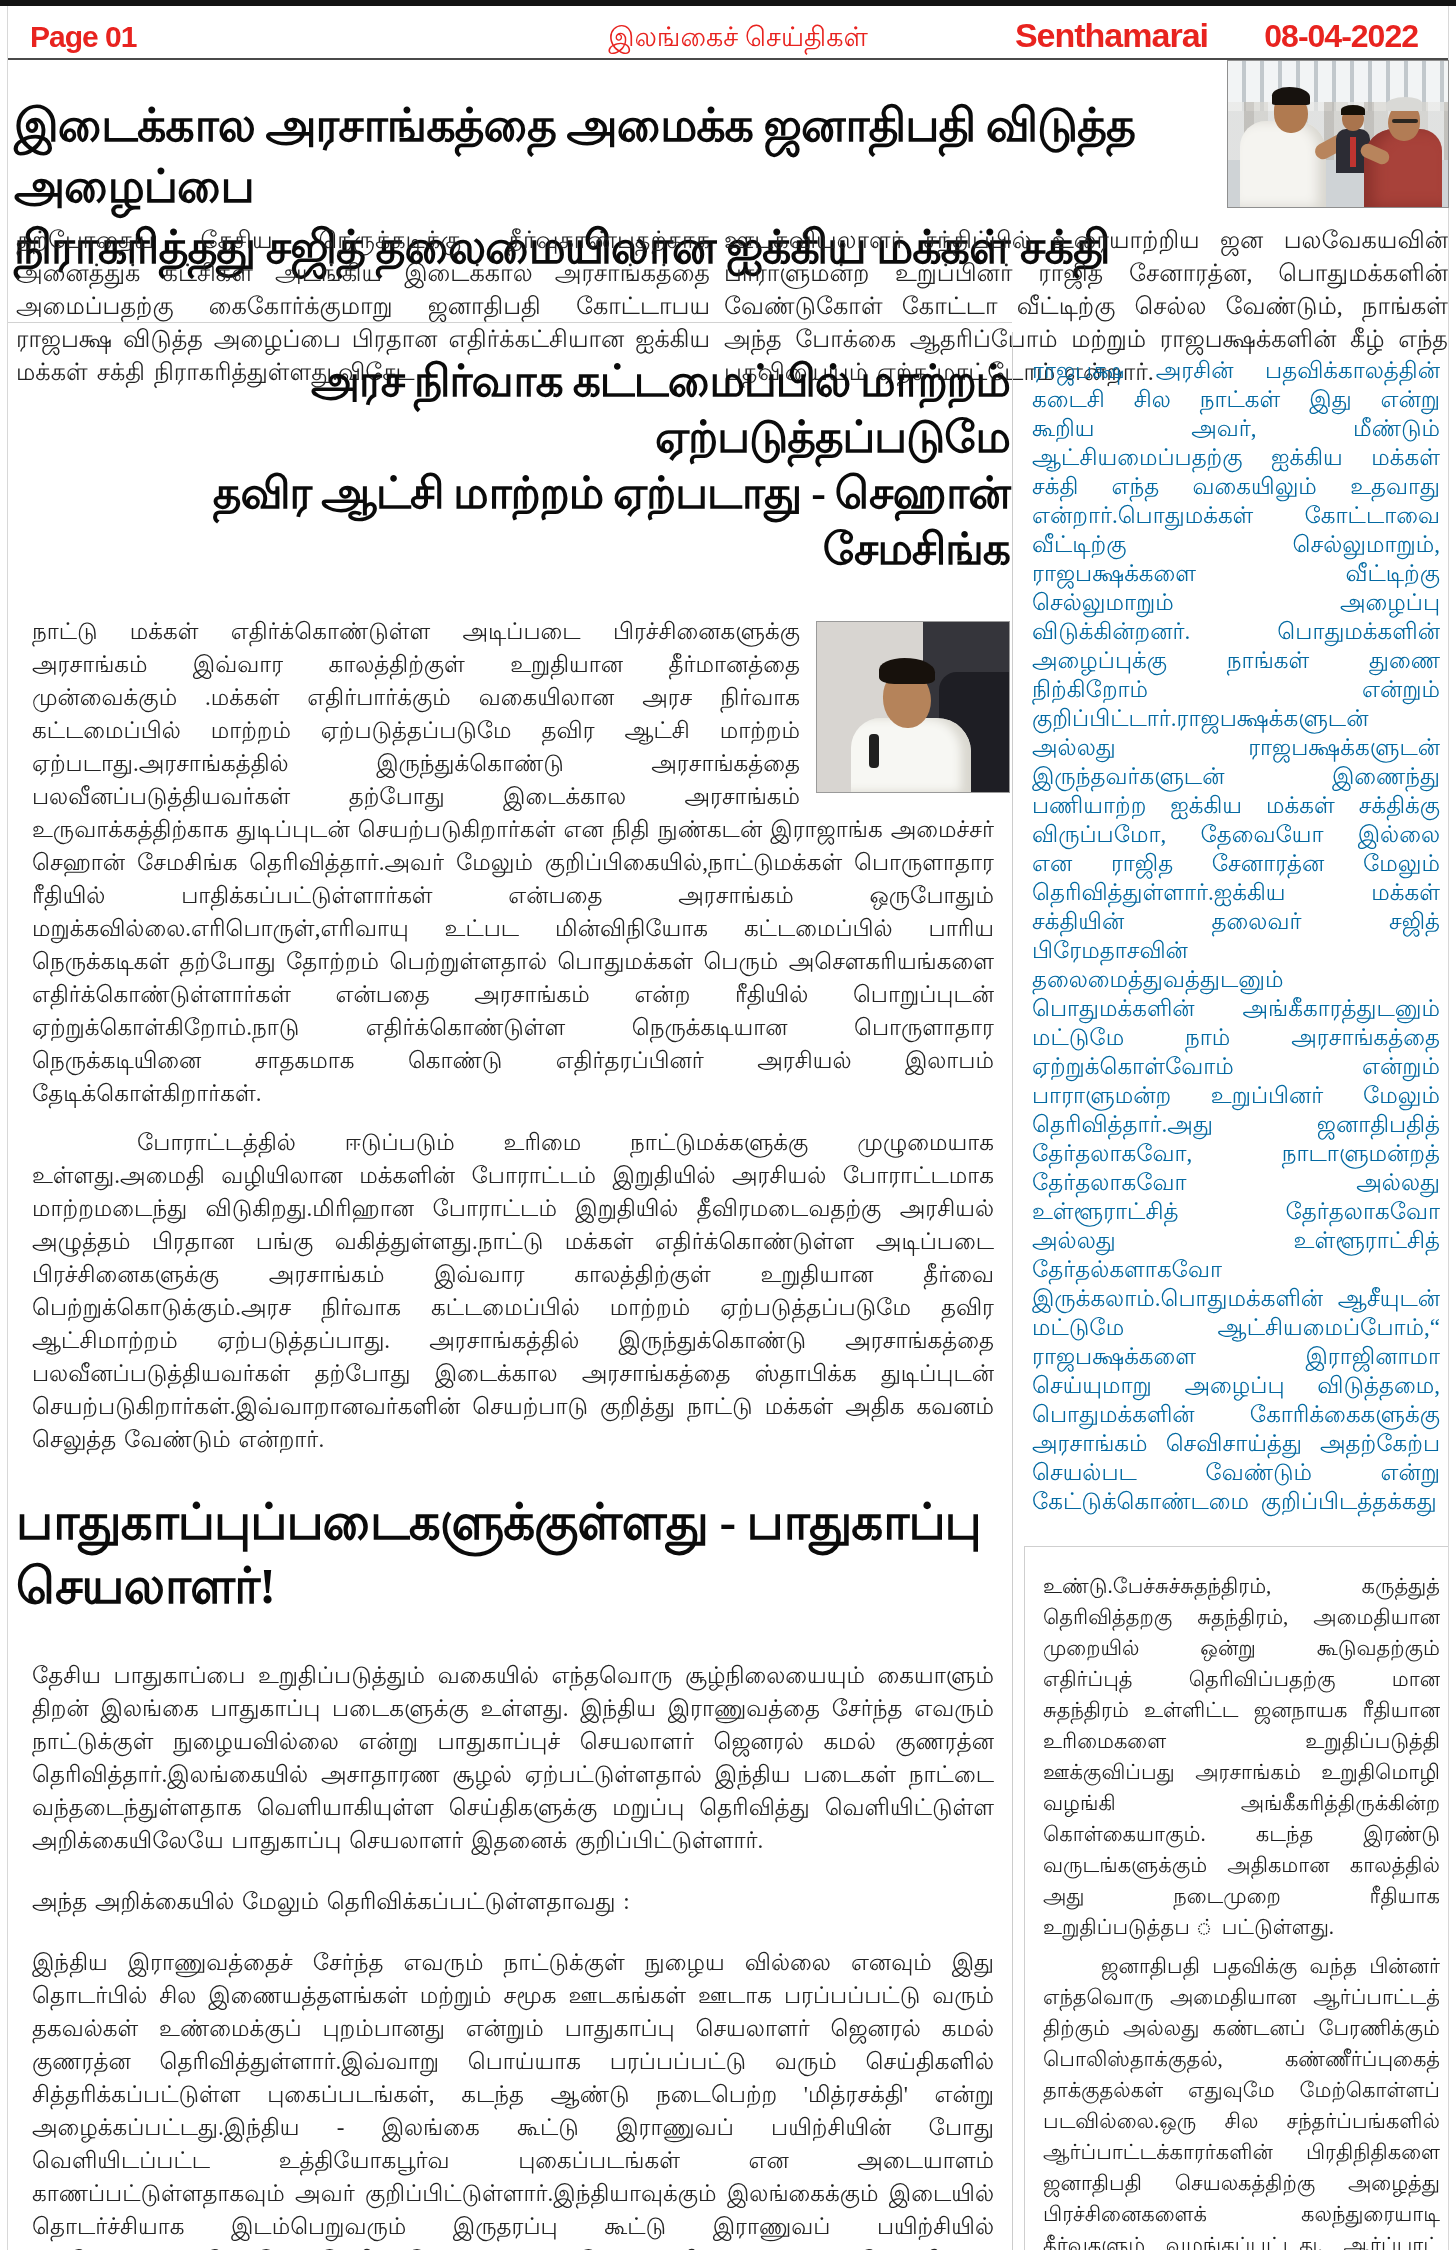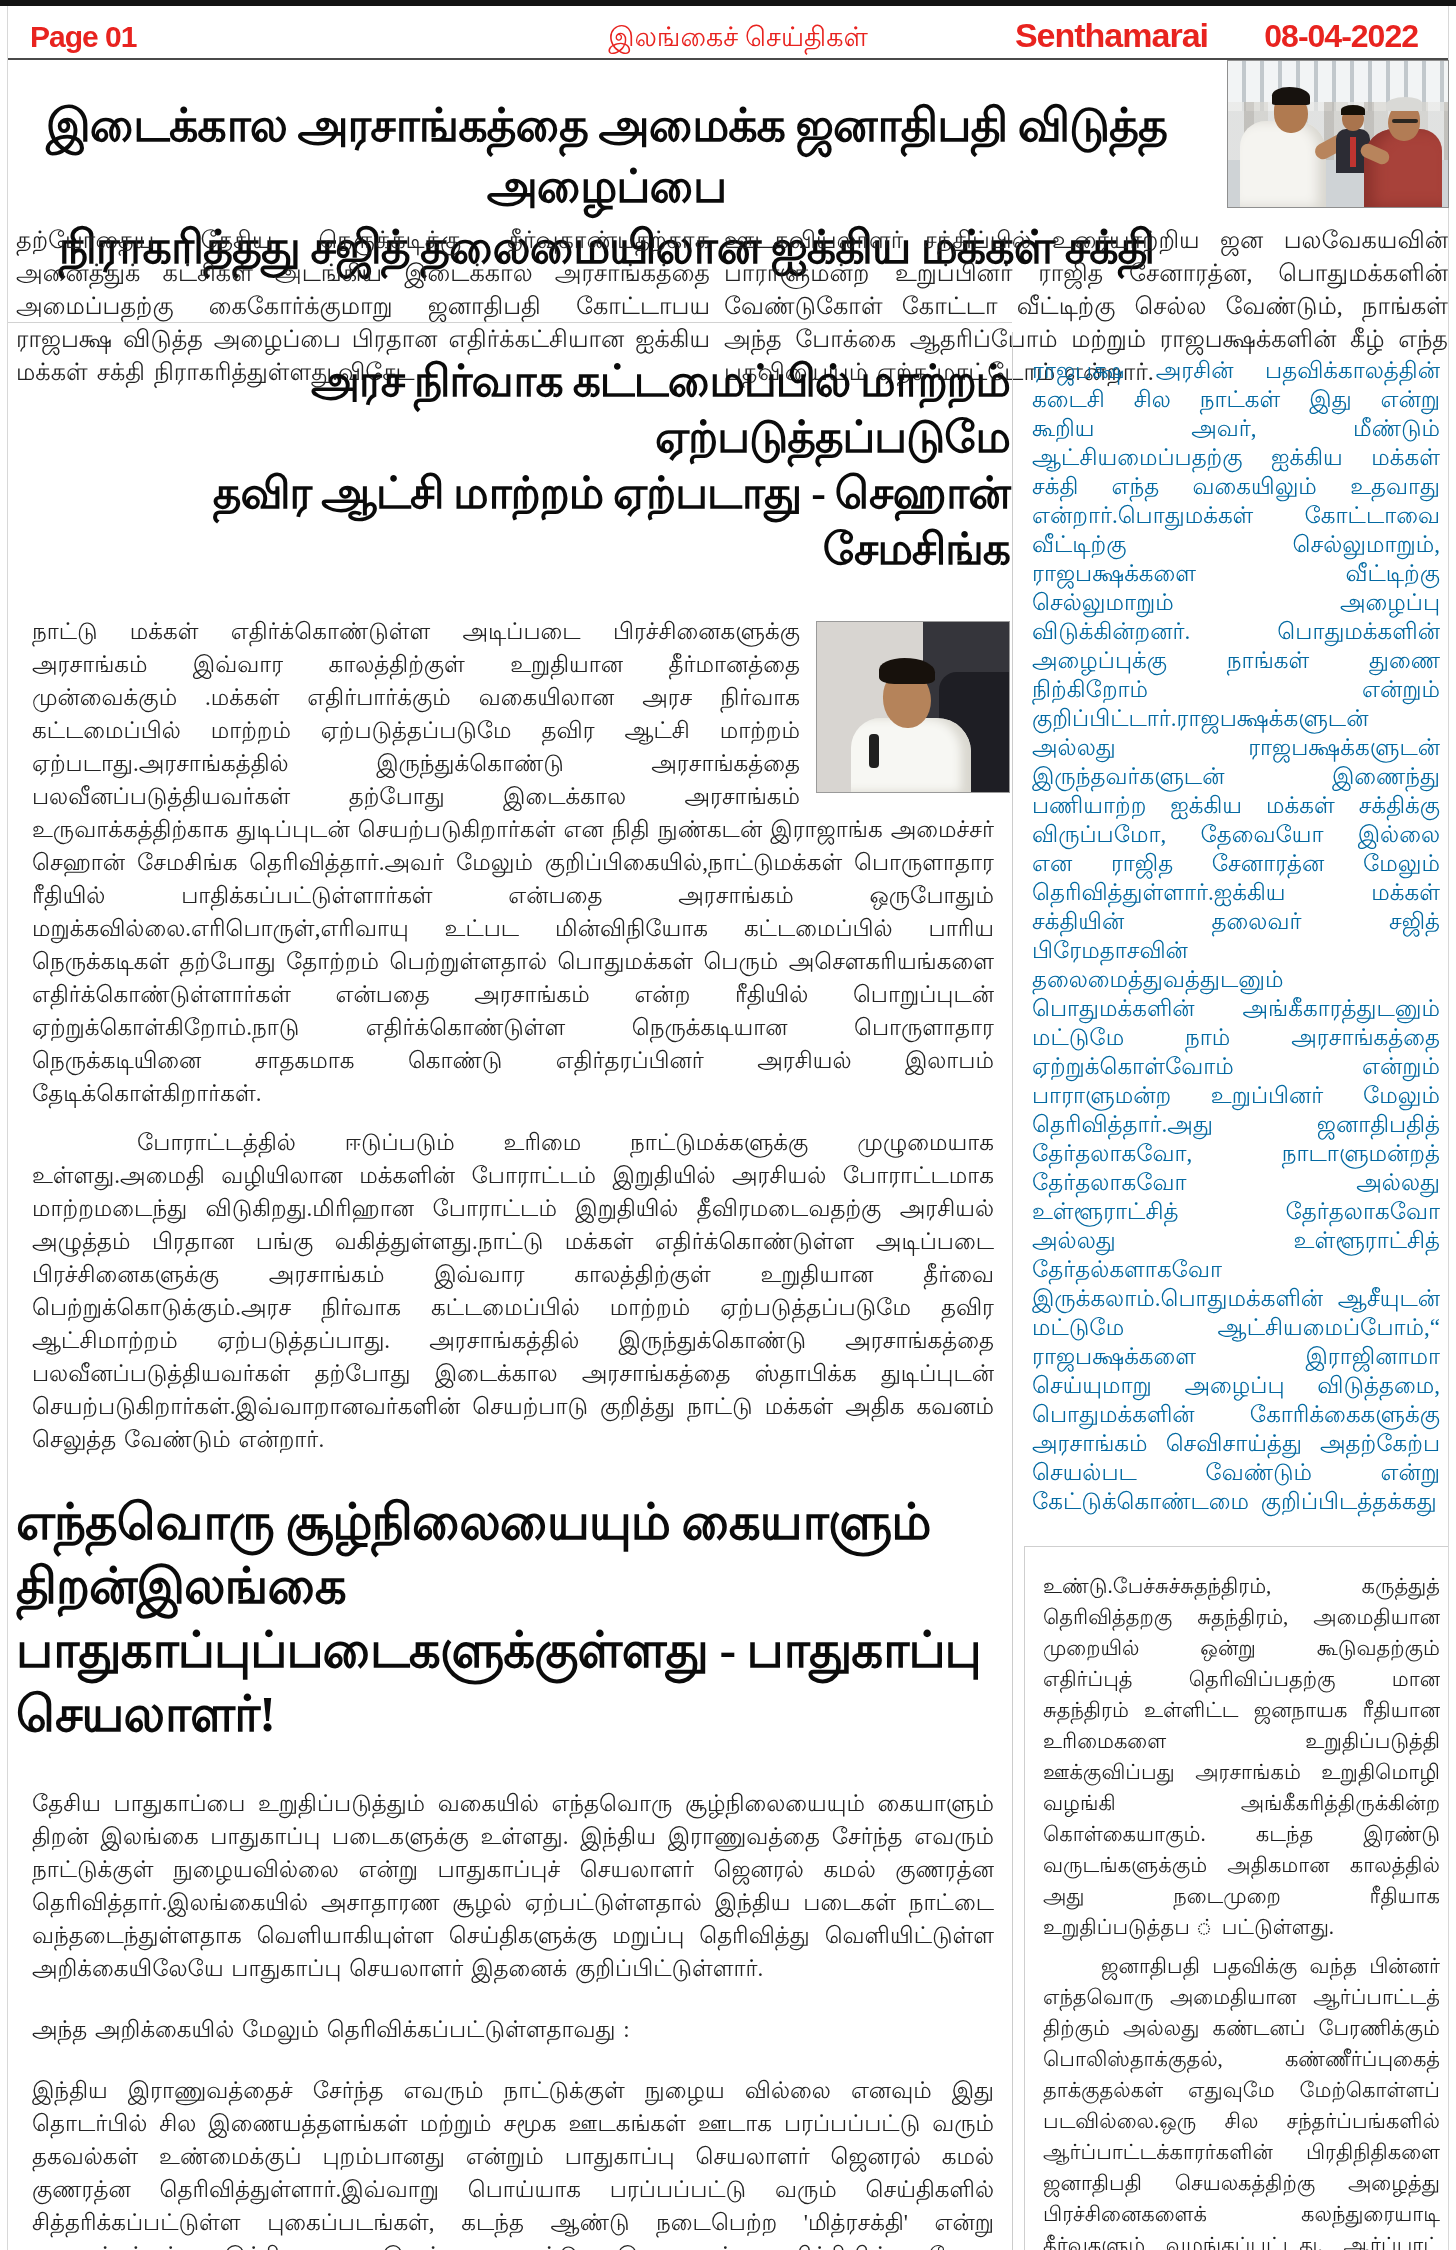--- a/index.html
+++ b/index.html
@@ -15,21 +15,21 @@
               font-weight:bold;font-size:30px;letter-spacing:-1px;color:#e8231f;}
   .center-title{position:absolute;left:470px;width:520px;top:14px;text-align:center;
                 font-size:27px;color:#e8231f;}
   .mast{position:absolute;right:240px;top:8px;font-family:"Liberation Sans",sans-serif;
         font-weight:bold;font-size:34px;letter-spacing:-1px;color:#e8231f;}
   .edition-date{position:absolute;right:30px;top:10px;font-family:"Liberation Sans",sans-serif;
         font-weight:bold;font-size:32px;letter-spacing:-1px;color:#e8231f;}
   
   .headline{font-weight:bold;color:#0b0b0b;letter-spacing:-1px;font-stretch:condensed;}
   .hl-line{display:block;}
-  .a1-headline{position:absolute;top:64px;left:4px;width:1205px;text-align:center;
+  .a1-headline{position:absolute;top:64px;left:14px;width:1205px;
                font-size:46px;line-height:61px;}
   
   .photo1{position:absolute;top:60px;left:1227px;width:220px;height:146px;border:1px solid #8f8f8f;
           background:#cfd3d6;overflow:hidden;}
   .p1-ceiling{position:absolute;top:0;left:0;right:0;height:34%;
       background:repeating-linear-gradient(90deg,#f2f4f5 0 14px,#c2c8cc 14px 18px);}
   .p1-crowd{position:absolute;top:28%;left:0;right:0;height:40%;
       background:repeating-linear-gradient(90deg,#e8e8e6 0 16px,#bdb9b2 16px 26px,#d8d6d0 26px 40px);
       opacity:.7;}
   .p1-man{position:absolute;}
@@ -150,21 +150,20 @@
         <div class="p2-hair"></div>
         <div class="p2-mic"></div>
       </div>
       <p class="body-par p1">நாட்டு மக்கள் எதிர்க்கொண்டுள்ள அடிப்படை பிரச்சினைகளுக்கு அரசாங்கம் இவ்வார காலத்திற்குள் உறுதியான தீர்மானத்தை முன்வைக்கும் .மக்கள் எதிர்பார்க்கும் வகையிலான அரச நிர்வாக கட்டமைப்பில் மாற்றம் ஏற்படுத்தப்படுமே தவிர ஆட்சி மாற்றம் ஏற்படாது.அரசாங்கத்தில் இருந்துக்கொண்டு அரசாங்கத்தை பலவீனப்படுத்தியவர்கள் தற்போது இடைக்கால அரசாங்கம் உருவாக்கத்திற்காக துடிப்புடன் செயற்படுகிறார்கள் என நிதி நுண்கடன் இராஜாங்க அமைச்சர் செஹான் சேமசிங்க தெரிவித்தார்.அவர் மேலும் குறிப்பிகையில்,நாட்டுமக்கள் பொருளாதார ரீதியில் பாதிக்கப்பட்டுள்ளார்கள் என்பதை அரசாங்கம் ஒருபோதும் மறுக்கவில்லை.எரிபொருள்,எரிவாயு உட்பட மின்விநியோக கட்டமைப்பில் பாரிய நெருக்கடிகள் தற்போது தோற்றம் பெற்றுள்ளதால் பொதுமக்கள் பெரும் அசௌகரியங்களை எதிர்க்கொண்டுள்ளார்கள் என்பதை அரசாங்கம் என்ற ரீதியில் பொறுப்புடன் ஏற்றுக்கொள்கிறோம்.நாடு எதிர்க்கொண்டுள்ள நெருக்கடியான பொருளாதார நெருக்கடியினை சாதகமாக கொண்டு எதிர்தரப்பினர் அரசியல் இலாபம் தேடிக்கொள்கிறார்கள்.</p>
       <p class="body-par p2">போராட்டத்தில் ஈடுப்படும் உரிமை நாட்டுமக்களுக்கு முழுமையாக உள்ளது.அமைதி வழியிலான மக்களின் போராட்டம் இறுதியில் அரசியல் போராட்டமாக மாற்றமடைந்து விடுகிறது.மிரிஹான போராட்டம் இறுதியில் தீவிரமடைவதற்கு அரசியல் அழுத்தம் பிரதான பங்கு வகித்துள்ளது.நாட்டு மக்கள் எதிர்க்கொண்டுள்ள அடிப்படை பிரச்சினைகளுக்கு அரசாங்கம் இவ்வார காலத்திற்குள் உறுதியான தீர்வை பெற்றுக்கொடுக்கும்.அரச நிர்வாக கட்டமைப்பில் மாற்றம் ஏற்படுத்தப்படுமே தவிர ஆட்சிமாற்றம் ஏற்படுத்தப்பாது. அரசாங்கத்தில் இருந்துக்கொண்டு அரசாங்கத்தை பலவீனப்படுத்தியவர்கள் தற்போது இடைக்கால அரசாங்கத்தை ஸ்தாபிக்க துடிப்புடன் செயற்படுகிறார்கள்.இவ்வாறானவர்களின் செயற்பாடு குறித்து நாட்டு மக்கள் அதிக கவனம் செலுத்த வேண்டும் என்றார்.</p>
     </div>
   </section>
 
   <section>
     <h2 class="headline a3-headline">
-      <span class="hl-line">எந்தவொரு சூழ்நிலையையும் கையாளும் திறன்இலங்கை</span>
       <span class="hl-line">பாதுகாப்புப்படைகளுக்குள்ளது - பாதுகாப்பு செயலாளர்!</span>
     </h2>
     <div class="a3-body">
       <p class="body-par p1">தேசிய பாதுகாப்பை உறுதிப்படுத்தும் வகையில் எந்தவொரு சூழ்நிலையையும் கையாளும் திறன் இலங்கை பாதுகாப்பு படைகளுக்கு உள்ளது. இந்திய இராணுவத்தை சேர்ந்த எவரும் நாட்டுக்குள் நுழையவில்லை என்று பாதுகாப்புச் செயலாளர் ஜெனரல் கமல் குணரத்ன தெரிவித்தார்.இலங்கையில் அசாதாரண சூழல் ஏற்பட்டுள்ளதால் இந்திய படைகள் நாட்டை வந்தடைந்துள்ளதாக வெளியாகியுள்ள செய்திகளுக்கு மறுப்பு தெரிவித்து வெளியிட்டுள்ள அறிக்கையிலேயே பாதுகாப்பு செயலாளர் இதனைக் குறிப்பிட்டுள்ளார்.</p>
       <p class="body-par p2">அந்த அறிக்கையில் மேலும் தெரிவிக்கப்பட்டுள்ளதாவது :</p>
       <p class="body-par p3">இந்திய இராணுவத்தைச் சேர்ந்த எவரும்  நாட்டுக்குள் நுழைய வில்லை  எனவும் இது தொடர்பில் சில இணையத்தளங்கள் மற்றும் சமூக ஊடகங்கள் ஊடாக பரப்பப்பட்டு வரும் தகவல்கள் உண்மைக்குப் புறம்பானது என்றும் பாதுகாப்பு செயலாளர் ஜெனரல் கமல் குணரத்ன தெரிவித்துள்ளார்.இவ்வாறு பொய்யாக பரப்பப்பட்டு வரும் செய்திகளில் சித்தரிக்கப்பட்டுள்ள புகைப்படங்கள், கடந்த ஆண்டு நடைபெற்ற 'மித்ரசக்தி' என்று அழைக்கப்பட்டது.இந்திய - இலங்கை கூட்டு இராணுவப் பயிற்சியின் போது வெளியிடப்பட்ட உத்தியோகபூர்வ புகைப்படங்கள் என அடையாளம் காணப்பட்டுள்ளதாகவும் அவர் குறிப்பிட்டுள்ளார்.இந்தியாவுக்கும் இலங்கைக்கும் இடையில் தொடர்ச்சியாக இடம்பெறுவரும் இருதரப்பு கூட்டு இராணுவப் பயிற்சியில் பங்கேற்பதற்காகவே இந்த இந்திய இராணுவக்குழு இலங்கையின் மத்தள சர்வதேச விமான நிலையத்தை அப்போது வந்தடைந்ததாக பாதுகாப்புச் செயலாளர் மேலும் விளக்கமளித்தார்.</p>
 
     </div>
   </section>
 

